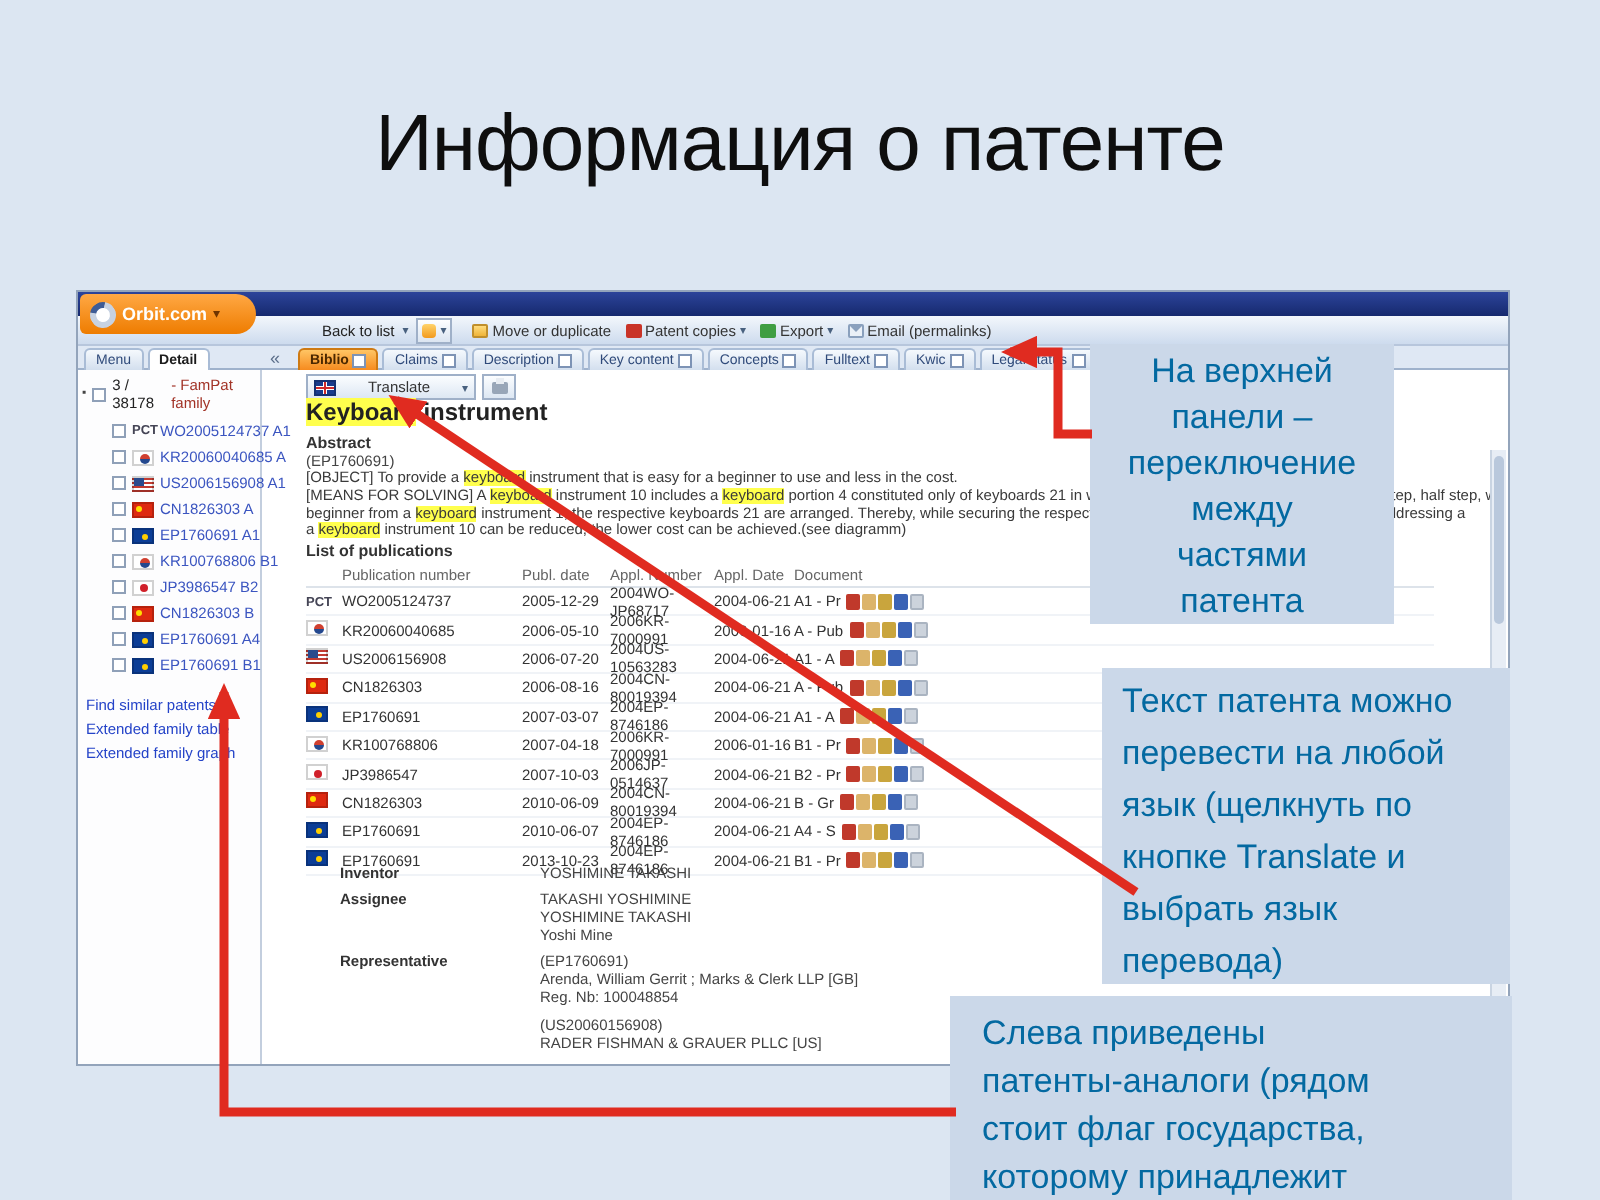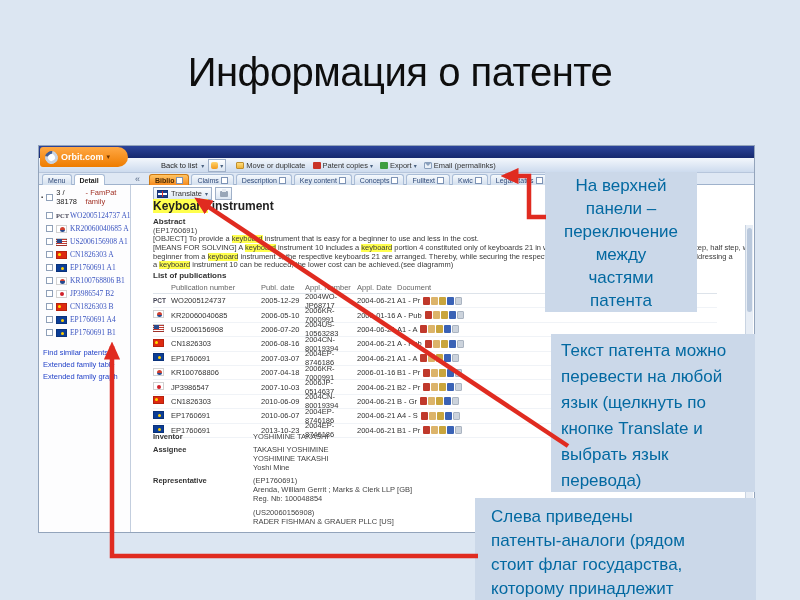--- a/index.html
+++ b/index.html
@@ -58,21 +58,21 @@
   .collapse { position:absolute; left:96px; top:1px; font-size:9px; color:#5a6d89; }
 
   .content { position:absolute; left:0; top:39px; width:100%; height:348px; background:#fff; }
   .sidebar { position:absolute; left:0; top:0; width:92px; height:100%;
              border-right:1px solid #c3cede; box-sizing:border-box; background:#fdfdfe; }
   .family { display:flex; align-items:center; gap:3px; padding:3px 0 3px 2px; font-size:7.5px; }
   .fam-toggle { color:#444; font-size:6px; }
   .checkbox { width:7px; height:7px; border:1px solid #8fa0b8; background:#fff; box-sizing:border-box; flex:none; }
   .fam-count { color:#222; }
   .fam-label { color:#a23327; }
-  .sitem { display:flex; align-items:center; gap:3px; height:13px; padding-left:7px; font-size:7.5px;font-family:Liberation Serif, serif; }
+  .sitem { display:flex; align-items:center; gap:3px; height:13px; padding-left:17px; font-size:7.5px; }
   .sitem .num { color:#3b55c0; white-space:nowrap; }
   .pctlbl { font-size:6.5px; font-weight:bold; color:#445; width:11px; flex:none; }
   .flag { width:11px; height:8px; position:relative; display:inline-block; flex:none;
           border:1px solid rgba(0,0,0,.18); box-sizing:border-box; overflow:hidden; }
   .flag-kr { background:#fff; } .flag-kr::before { content:""; position:absolute; left:2.5px; top:1px;
              width:5px; height:5px; border-radius:50%; background:linear-gradient(#d04030 50%, #24488e 50%); }
   .flag-us { background:repeating-linear-gradient(#c23b31 0 1px, #fff 1px 2px); }
   .flag-us::before { content:""; position:absolute; left:0; top:0; width:5px; height:4px; background:#2a4b8d; }
   .flag-cn { background:#de2910; } .flag-cn::before { content:""; position:absolute; left:1px; top:1px;
              width:3px; height:3px; background:#ffde00; border-radius:50%; }
@@ -85,21 +85,21 @@
       background:linear-gradient(to bottom, transparent 36%, #fff 36%, #fff 64%, transparent 64%),
                  linear-gradient(to right, transparent 40%, #fff 40%, #fff 60%, transparent 60%); }
   .flag-uk::after { content:""; position:absolute; inset:0;
       background:linear-gradient(to bottom, transparent 43%, #cf2b2b 43%, #cf2b2b 57%, transparent 57%),
                  linear-gradient(to right, transparent 46%, #cf2b2b 46%, #cf2b2b 54%, transparent 54%); }
   .slinks { margin-top:9px; padding-left:4px; display:flex; flex-direction:column; gap:3px; }
   .slink { color:#2443c8; font-size:7.5px; }
 
   .main { position:absolute; left:110px; top:0; width:599px; height:100%; }
   .trow { position:absolute; left:4px; top:2px; display:flex; align-items:center; gap:3px; }
-  .translate-btn { display:flex; align-items:center; gap:3px; height:11px; padding:0 3px; font-size:7.5px;
+  .translate-btn { display:flex; align-items:center; gap:16px; height:11px; padding:0 3px; font-size:7.5px;
                    color:#333; border:1px solid #9fb0c8; background:linear-gradient(#fbfdff,#dde7f3); }
   .printer-btn { width:15px; height:11px; border:1px solid #9fb0c8; display:flex; align-items:center;
                  justify-content:center; background:linear-gradient(#fbfdff,#dde7f3); }
   .printer-icon { width:8px; height:6px; background:#98a6b8; border-radius:1px; position:relative; }
   .printer-icon::before { content:""; position:absolute; left:2px; top:-2px; width:4px; height:3px; background:#e7ecf2; }
 
   .doc-title { position:absolute; left:4px; top:14px; font-size:12px; font-weight:bold; color:#222; }
   .hl { background:#ffff4d; }
   .abs-h   { position:absolute; left:4px; top:32px; font-size:8px; font-weight:bold; color:#333; }
   .abs-ref { position:absolute; left:4px; top:41px; font-size:7.5px; color:#444; }
@@ -112,21 +112,21 @@
   .phead { display:flex; align-items:center; height:12px; color:#666; border-bottom:1px solid #dde3ea; }
   .prow  { display:flex; align-items:center; height:13.4px; border-bottom:1px solid #f0f3f7; }
   .c-flag { width:18px; flex:none; } .c-num { width:90px; flex:none; } .c-pdate { width:44px; flex:none; }
   .c-appl { width:52px; flex:none; } .c-adate { width:40px; flex:none; } .c-doc { flex:1; display:flex; align-items:center; gap:1px; }
   .dicon { width:7px; height:8px; border-radius:1px; display:inline-block; flex:none; }
   .d-red  { background:#c0392b; } .d-tan { background:#dcb46a; } .d-gold { background:#c9a53d; }
   .d-blue { background:#3a62b5; } .d-gray { background:#ccd3dc; border:1px solid #aab4c1; box-sizing:border-box; }
   .doc-txt { margin-right:2px; white-space:nowrap; }
 
   .fields { position:absolute; left:4px; top:247px; width:560px; font-size:7.5px; color:#444; line-height:9px; }
-  .field { display:flex; margin-bottom:4px; }
+  .field { display:flex; margin-bottom:4px;margin-left:17px; }
   .flabel { width:100px; flex:none; font-weight:bold; color:#333; }
   .fvals { flex:1; }
   .fgap { height:5px; }
 
   .scroll { position:absolute; right:1px; top:40px; width:8px; height:346px; background:#e7edf5;
             border-left:1px solid #c9d4e2; box-sizing:border-box; }
   .thumb { position:absolute; left:1px; top:3px; width:5px; height:84px; background:#b9c8dc; border-radius:3px; }
 
   
   .callout { position:absolute; background:#cbd8e9; color:#0369a1; z-index:20; white-space:pre-line; }

